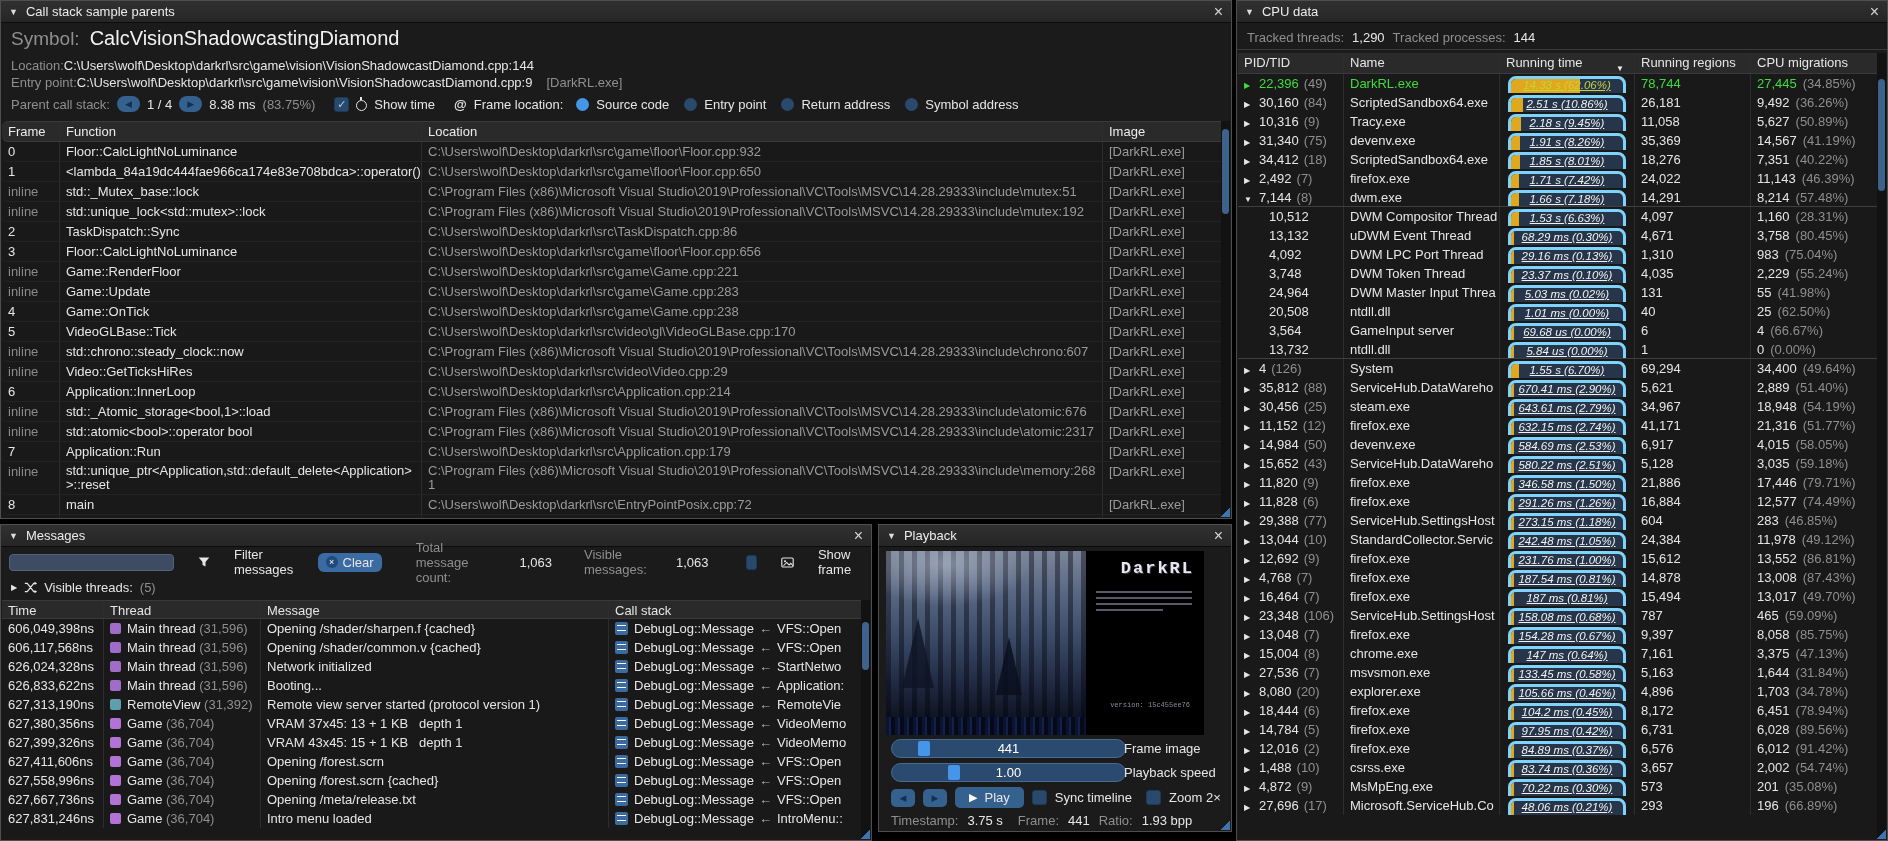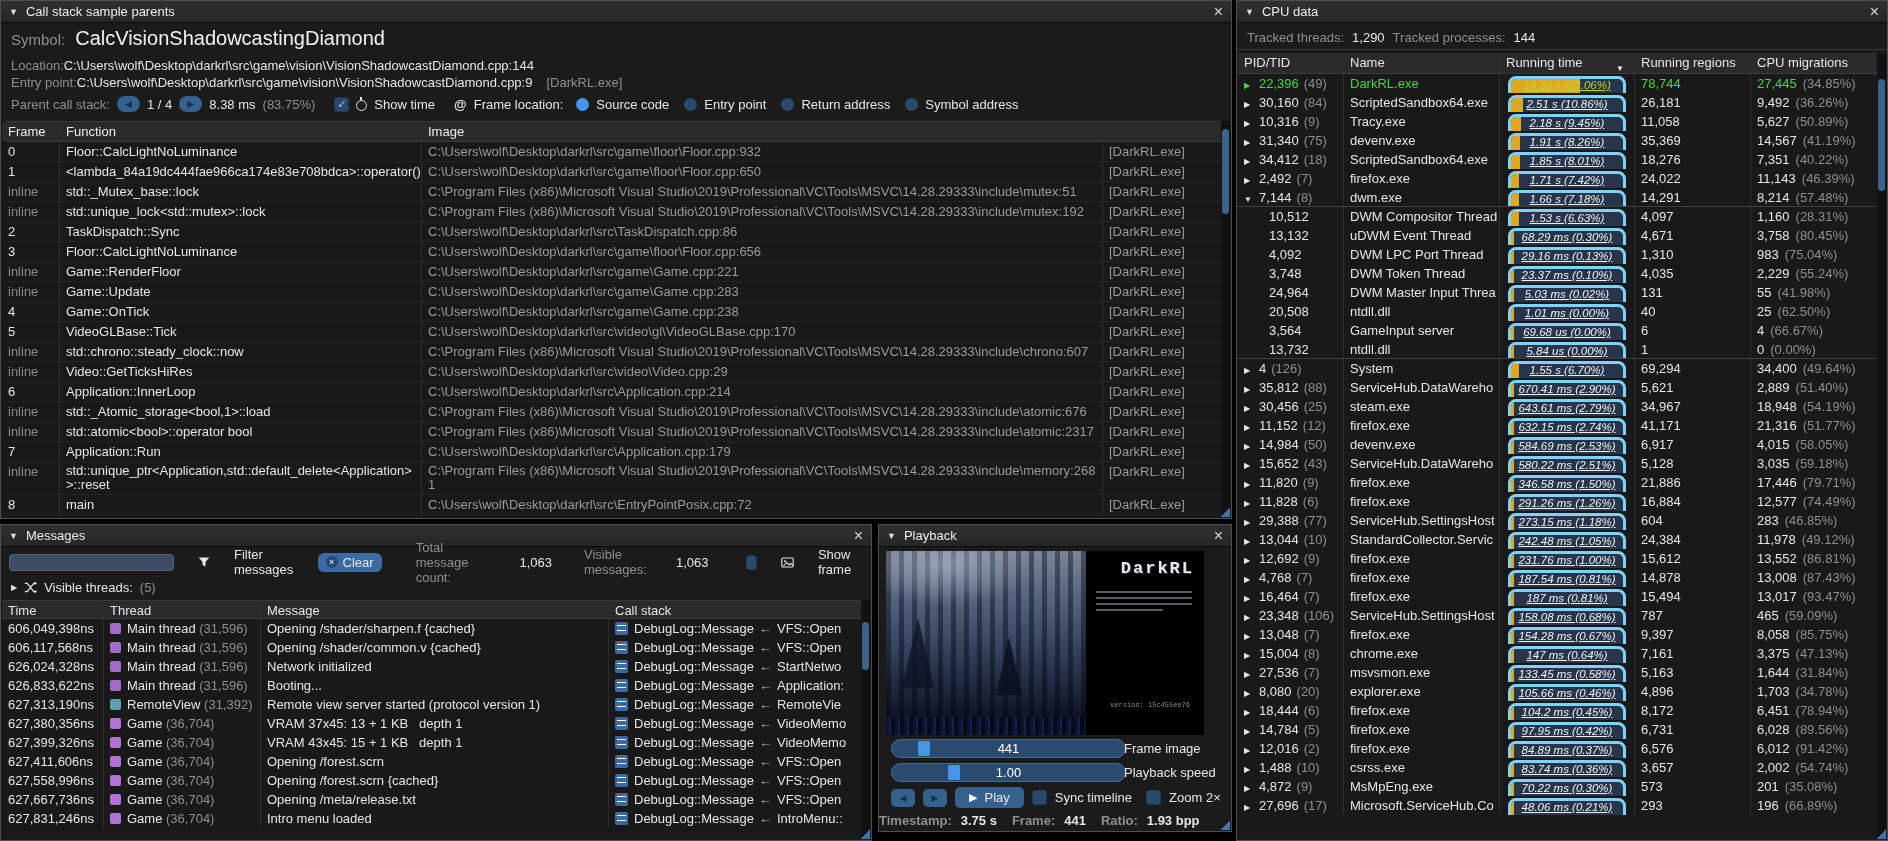--- a/index.html
+++ b/index.html
@@ -16,21 +16,21 @@
   .titlebar .tri{font-size:9px;color:#ddd;cursor:pointer;}
   .titlebar .ttl{color:#ececec;}
   .close{margin-left:auto;color:#d8d8d8;font-size:16px;line-height:1;cursor:pointer;}
   .gray{color:var(--gray);}
   .grip{position:absolute;right:1px;bottom:1px;width:11px;height:11px;
     background:linear-gradient(135deg,transparent 55%,#3f74b3 55%);}
   
   #callstack{left:0;top:0;width:1232px;height:519px;}
   .cs-head{padding:4px 10px 0 10px;}
   .cs-symrow{display:flex;align-items:baseline;gap:10px;height:30px;}
-  .cs-symrow .lbl{font-size:15px;}
+  .cs-symrow .lbl{font-size:19px;}
   .cs-sym{font-size:20px;color:#f2f2f2;}
   .cs-lrow{display:flex;height:17px;align-items:center;}
   .cs-prow{display:flex;align-items:center;gap:7px;height:26px;}
   .navbtn{width:23px;height:16px;border-radius:8px;background:var(--blue);display:flex;align-items:center;justify-content:center;
     color:#13304f;font-size:9px;cursor:pointer;}
   .checkbox{width:15px;height:15px;border-radius:3px;background:var(--navy);border:1px solid #1d3a58;
     display:flex;align-items:center;justify-content:center;color:#9fd0ff;font-size:11px;cursor:pointer;}
   .checkbox.off{color:transparent;}
   .radio{width:13px;height:13px;border-radius:50%;background:var(--navy);cursor:pointer;}
   .radio.sel{background:var(--lblue);}
@@ -93,21 +93,21 @@
   .pb-slider{position:absolute;left:12px;width:235px;height:19px;background:#2b4a70;border:1px solid #476c94;
     border-radius:10px;cursor:pointer;}
   .pb-slider .sv{position:absolute;left:0;right:0;text-align:center;line-height:18px;color:#fff;}
   .pb-handle{position:absolute;top:1px;width:12px;height:15px;border-radius:2px;background:var(--lblue);}
   .pb-slabel{position:absolute;left:245px;line-height:20px;}
   .pb-btnrow{position:absolute;left:12px;top:262px;display:flex;align-items:center;gap:8px;width:334px;}
   .pb-small{width:24px;height:18px;border-radius:5px;background:var(--blue);display:flex;align-items:center;justify-content:center;
     color:#14304f;font-size:9px;cursor:pointer;}
   .btn-play{display:flex;align-items:center;gap:7px;background:var(--blue);border-radius:5px;height:21px;padding:0 14px;cursor:pointer;}
   .btn-play .pt{font-size:11px;color:#fff;}
-  .pb-status{position:absolute;left:0;top:288px;display:flex;gap:9px;align-items:center;font-weight:bold;}
+  .pb-status{position:absolute;left:12px;top:288px;display:flex;gap:9px;align-items:center;}
   
   #cpu{left:1236px;top:0;width:652px;height:841px;}
   .cpu-tracked{display:flex;gap:8px;align-items:center;height:27px;padding:2px 10px 0 10px;border-bottom:1px solid #3a3a3a;}
   .cpu-table{position:absolute;left:1px;right:1px;top:52px;bottom:1px;background:var(--panel2);overflow:hidden;}
   .cpu-hrow,.cpu-row{display:grid;grid-template-columns:106px 156px 135px 116px 1fr;}
   .cpu-hrow{background:var(--hdr);border-bottom:1px solid #3a3a3a;height:21px;line-height:21px;}
   .cpu-row{height:19px;}
   .cpu-row.sep{border-bottom:1px solid #3f3f3f;}
   .arrow{display:inline-block;width:15px;font-size:8px;color:#e6e6e6;}
   .cpu-row.child .pidc{padding-left:16px;}
@@ -165,20 +165,21 @@
       <span class="radio" style="margin-left:8px"></span>
       <span>Return address</span>
       <span class="radio" style="margin-left:8px"></span>
       <span>Symbol address</span>
     </div>
   </div>
   <div class="cs-table">
     <div class="cs-hrow">
       <span class="cell">Frame</span>
       <span class="cell">Function</span>
+      <span class="cell">Location</span>
       <span class="cell">Image</span>
     </div>
     <div>
 
     <div class="cs-row">
           <span class="cell frame">0</span>
           <span class="cell fn">Floor::CalcLightNoLuminance</span>
           <span class="cell loc">C:\Users\wolf\Desktop\darkrl\src\game\floor\Floor.cpp:932</span>
           <span class="cell img">[DarkRL.exe]</span>
         </div>
@@ -462,21 +463,21 @@
     <span class="checkbox off"></span>
     <span>Sync timeline</span>
     <span class="checkbox off" style="margin-left:6px"></span>
     <span>Zoom 2×</span>
   </div>
   <div class="pb-status">
     <span class="gray">Timestamp:</span>
     <span>3.75 s</span>
     <span class="gray" style="margin-left:6px">Frame:</span>
     <span>441</span>
-    <span class="gray" style="margin-left:6px">Ratio:</span>
+    <span class="gray" style="">Ratio:</span>
     <span>1.93 bpp</span>
   </div>
   <span class="grip"></span>
 </div>
 
 <div class="panel" id="cpu">
   <div class="titlebar">
     <span class="tri">▼</span>
     <span class="ttl">CPU data</span>
     <span class="close">×</span>
@@ -824,21 +825,21 @@
         <div class="cpu-row">
           <span class="cell pidc"><span class="arrow">▶</span><span class="pid">16,464</span><span class="gray cnt">(7)</span></span>
           <span class="cell namec">firefox.exe</span>
           <span class="cell timec">
             <span class="pill">
               <span class="fill" style="width: 3%;"></span>
               <span class="pilltext">187 ms (0.81%)</span>
             </span>
           </span>
           <span class="cell regc">15,494</span>
-          <span class="cell migc"><span class="mig">13,017</span><span class="gray">(93.47%)</span></span>
+          <span class="cell migc"><span class="mig">13,017</span><span class="gray">(49.70%)</span></span>
         </div>
         <div class="cpu-row">
           <span class="cell pidc"><span class="arrow">▶</span><span class="pid">23,348</span><span class="gray cnt">(106)</span></span>
           <span class="cell namec">ServiceHub.SettingsHost</span>
           <span class="cell timec">
             <span class="pill">
               <span class="fill" style="width: 3%;"></span>
               <span class="pilltext">158.08 ms (0.68%)</span>
             </span>
           </span>

